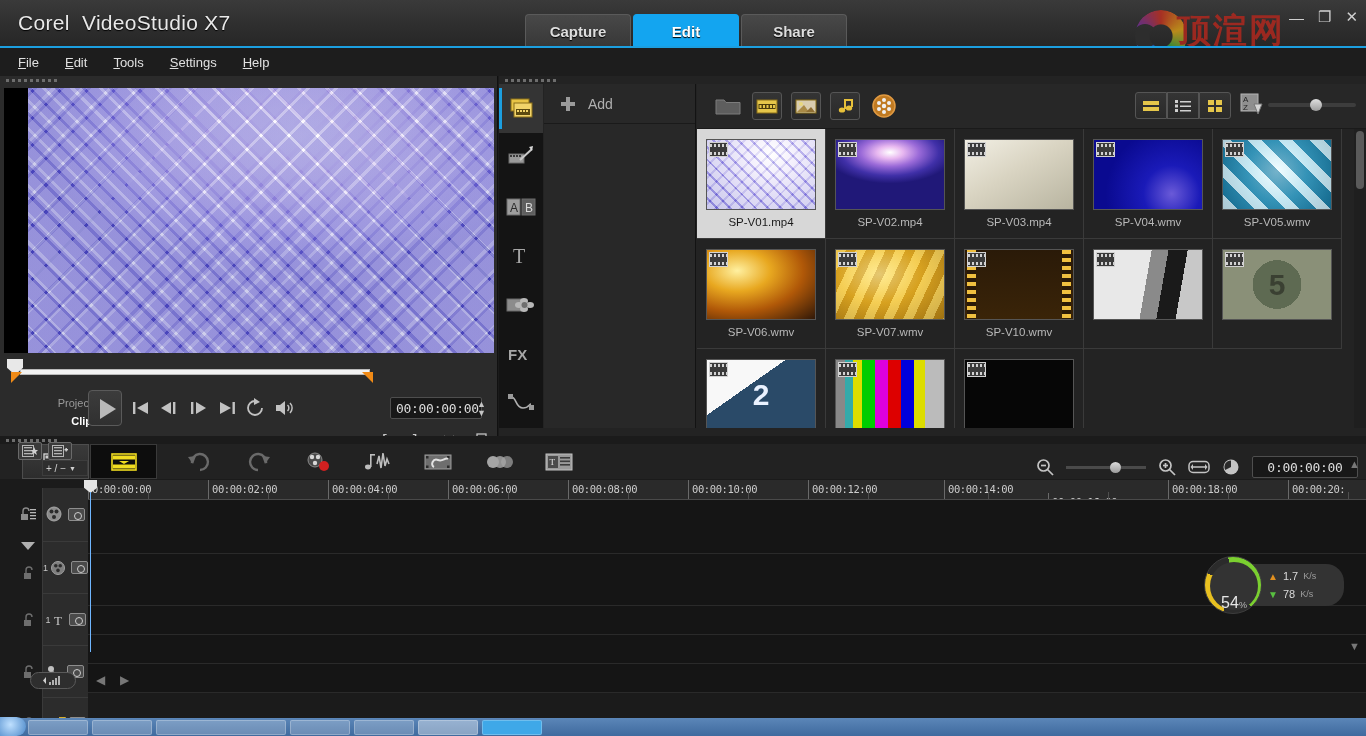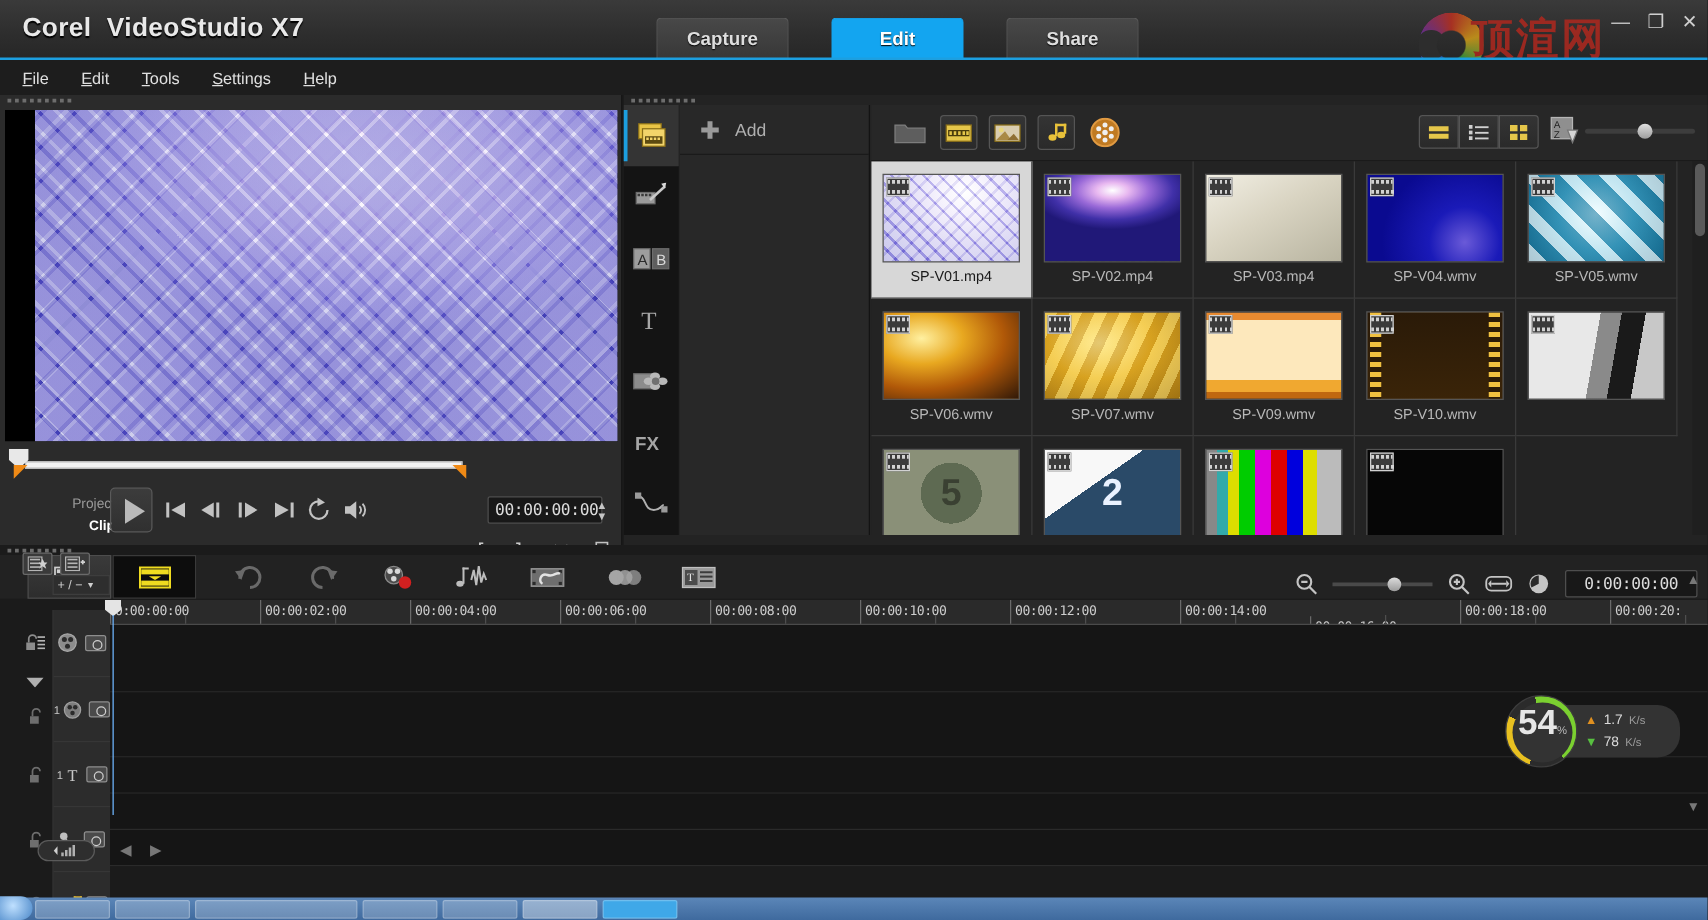--- a/index.html
+++ b/index.html
@@ -4,24 +4,24 @@
 <style>
   * { box-sizing: border-box; margin:0; padding:0; }
   html,body { width:1366px; height:736px; overflow:hidden; background:#1b1b1b;
     font-family:"Liberation Sans", sans-serif; -webkit-font-smoothing:antialiased; }
 
   
   .titlebar { position:absolute; left:0; top:0; width:1366px; height:48px;
     background:linear-gradient(180deg,#3a3a3a 0%,#2e2e2e 55%,#262626 100%); }
   .app-title { position:absolute; left:18px; top:11px; font-size:21px; color:#e9e9e9;
     letter-spacing:.3px; text-shadow:0 1px 1px #000; }
-  .app-title b { font-weight:bold; }
+  .app-title b { font-weight:normal; }
   .blue-rule { position:absolute; left:0; top:46px; width:1366px; height:2px; background:#1c9fe0; }
 
-  .maintabs { position:absolute; left:525px; top:14px; height:34px; display:flex;gap:32px; }
+  .maintabs { position:absolute; left:525px; top:14px; height:34px; display:flex; }
   .mtab { width:106px; height:34px; border-radius:4px 4px 0 0; font-size:15px; font-weight:bold;
     color:#dedede; display:flex; align-items:center; justify-content:center;
     background:linear-gradient(180deg,#484848,#373737); border:1px solid #5a5a5a; border-bottom:none;
     margin-right:2px; text-shadow:0 1px 1px #000; cursor:pointer; }
   .mtab.active { background:#13a5f0; border-color:#13a5f0; color:#fff; }
 
   .winbtns { position:absolute; right:8px; top:8px; display:flex; gap:14px; align-items:center;
     color:#cfcfcf; font-size:15px; }
   .winbtns span { cursor:pointer; }
 
@@ -230,21 +230,21 @@
   .updn { position:absolute; right:6px; color:#787878; font-size:11px; line-height:12px; cursor:pointer; }
 
   
   .perf { position:absolute; right:22px; top:120px; width:140px; height:56px; z-index:20; }
   .gauge { position:absolute; left:0; top:0; width:58px; height:58px; border-radius:50%;
     background:#2b2b2b; border:1px solid #3d3d3d;
     background-image:conic-gradient(from 200deg, #e8c020 0deg 95deg, transparent 95deg 150deg,
       #7bd030 150deg 300deg, transparent 300deg 360deg); }
   .gauge-in { position:absolute; left:5px; top:5px; width:48px; height:48px; border-radius:50%;
     background:#333; display:flex; align-items:baseline; justify-content:center; }
-  .gauge-in b { font-size:28px; color:#e6e6e6; font-weight:bold; }
+  .gauge-in b { font-size:16px; color:#e6e6e6; font-weight:normal;margin-top:32px; }
   .gauge-in i { font-size:9px; color:#b9b9b9; font-style:normal; }
   .netbox { position:absolute; left:46px; top:8px; width:94px; height:42px; background:#333;
     border-radius:0 18px 18px 0; padding:3px 0 0 18px; }
   .netrow { height:18px; display:flex; align-items:center; gap:5px; font-size:11px; color:#dadada; }
   .netrow b { font-weight:normal; }
   .netrow em { font-style:normal; font-size:9px; color:#9d9d9d; }
   .arr-up { color:#e09020; font-size:10px; }
   .arr-dn { color:#58c040; font-size:10px; }
 
   
@@ -637,26 +637,20 @@
             </div>
             <div class="cap">SP-V06.wmv</div>
           </div>
           <div class="cell">
             <div class="thumb" style="background: repeating-linear-gradient(115deg, rgba(255, 230, 120, 0.55) 0px, rgba(255, 230, 120, 0.55) 9px, rgba(190, 140, 20, 0.4) 9px, rgba(190, 140, 20, 0.4) 18px) 0% 0% / cover, radial-gradient(at 40% 35%, rgb(255, 240, 176) 0%, rgb(232, 176, 40) 45%, rgb(138, 96, 16) 100%);">
               <div class="badge"></div>
             </div>
             <div class="cap">SP-V07.wmv</div>
           </div>
           <div class="cell">
-            <div class="thumb" style="background: linear-gradient(rgb(232, 138, 48) 0px, rgb(232, 138, 48) 9%, rgb(253, 232, 188) 9%, rgb(253, 232, 188) 78%, rgb(240, 168, 48) 78%, rgb(240, 168, 48) 92%, rgb(192, 104, 16) 92%, rgb(192, 104, 16) 100%) 0% 0% / cover;">
-              <div class="badge"></div>
-            </div>
-            <div class="cap">SP-V09.wmv</div>
-          </div>
-          <div class="cell">
             <div class="thumb" style="background: linear-gradient(rgb(42, 26, 8), rgb(58, 36, 8)) 0% 0% / cover, radial-gradient(at 55% 45%, rgb(240, 192, 64) 0%, rgb(160, 106, 16) 55%, rgb(64, 32, 8) 100%);">
               <div class="badge"></div>
               <div style="position: absolute; top: 0px; height: 100%; width: 9px; left: 2px; background: repeating-linear-gradient(rgb(240, 192, 64) 0px, rgb(240, 192, 64) 4px, rgb(42, 26, 8) 4px, rgb(42, 26, 8) 8px);"></div>
               <div style="position: absolute; top: 0px; height: 100%; width: 9px; right: 2px; background: repeating-linear-gradient(rgb(240, 192, 64) 0px, rgb(240, 192, 64) 4px, rgb(42, 26, 8) 4px, rgb(42, 26, 8) 8px);"></div>
             </div>
             <div class="cap">SP-V10.wmv</div>
           </div>
           <div class="cell">
             <div class="thumb" style="background: linear-gradient(100deg, rgb(232, 232, 232) 0px, rgb(232, 232, 232) 48%, rgb(138, 138, 138) 48%, rgb(138, 138, 138) 62%, rgb(26, 26, 26) 62%, rgb(26, 26, 26) 78%, rgb(200, 200, 200) 78%, rgb(200, 200, 200) 100%) 0% 0% / cover;">
               <div class="badge"></div>

